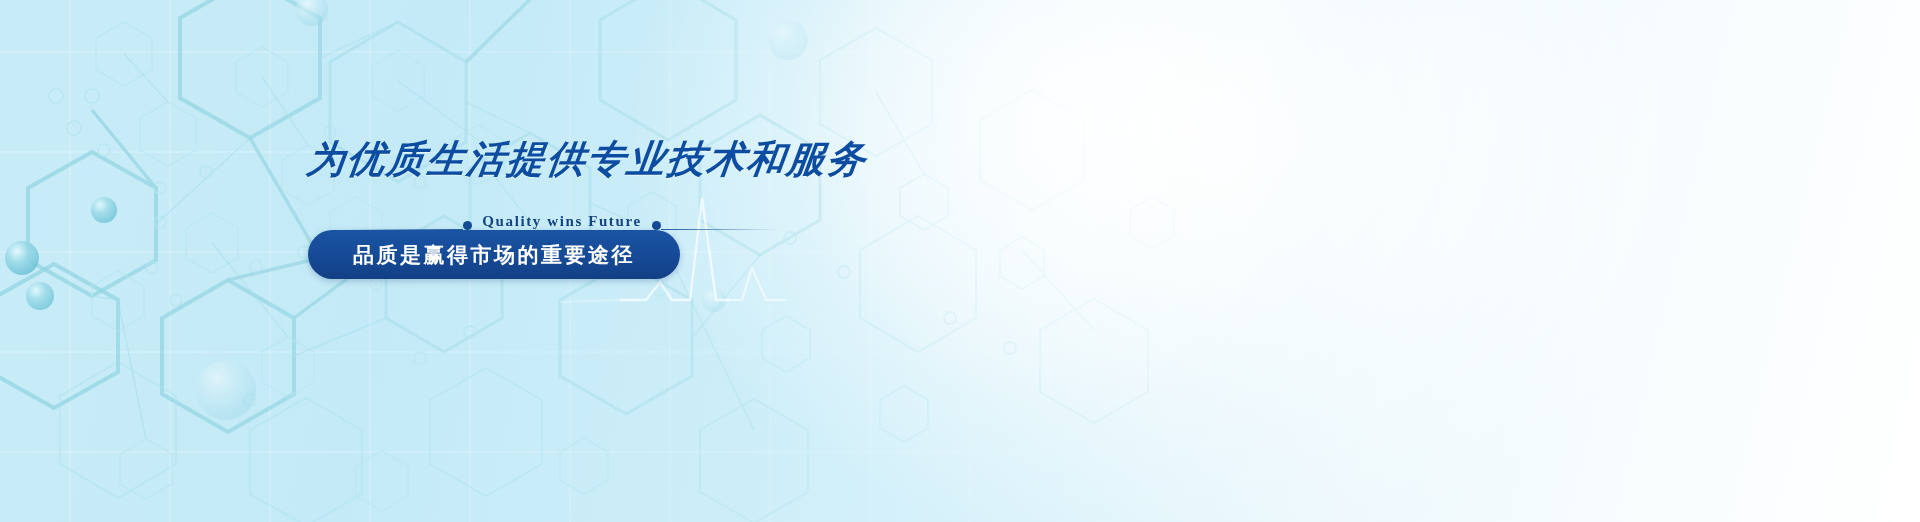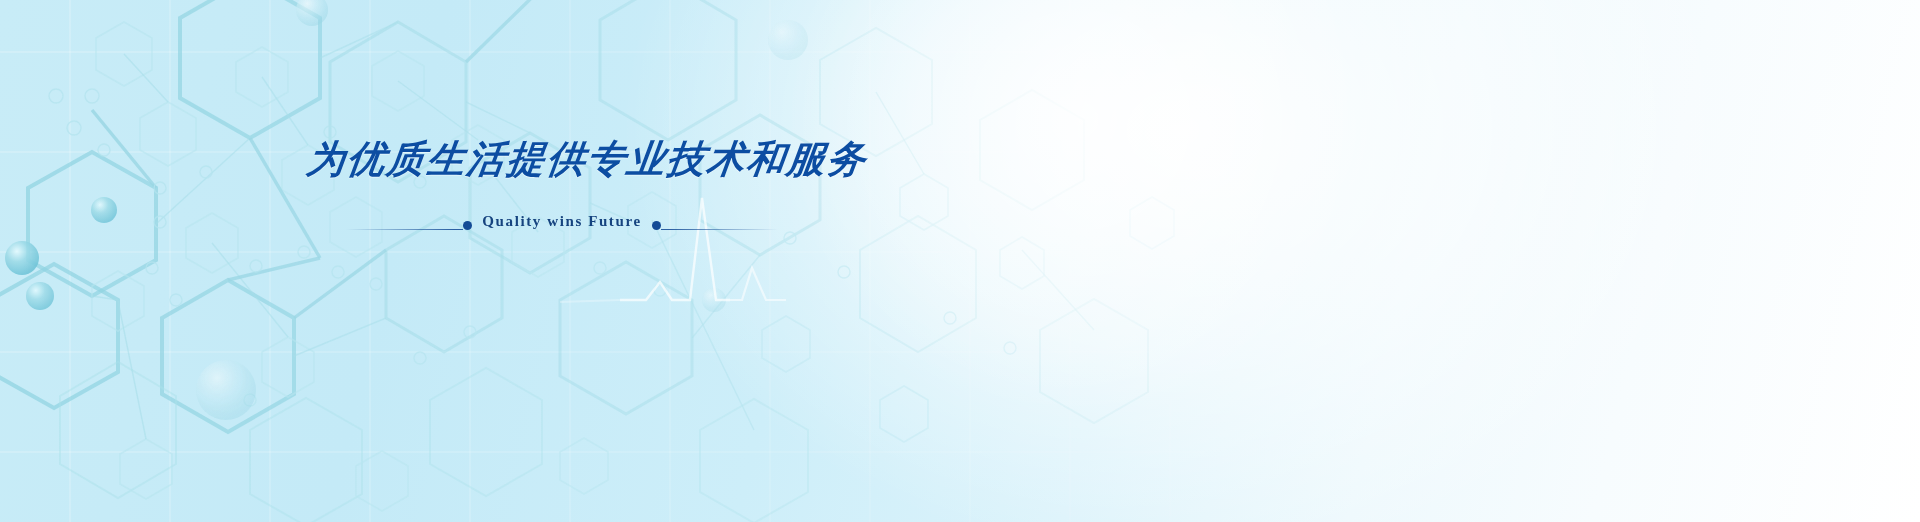--- a/index.html
+++ b/index.html
@@ -405,15 +405,18 @@
     <div class="headline">为优质生活提供专业技术和服务</div>
 
     <div class="divider">
       <div class="rule left"></div>
       <div class="dot"></div>
       <div class="eng">Quality wins Future</div>
       <div class="dot"></div>
       <div class="rule right"></div>
     </div>
 
+    <div class="pill">
+      <span>品质是赢得市场的重要途径</span>
+    </div>
   </div>
 
 </div>
 
 </body></html>

